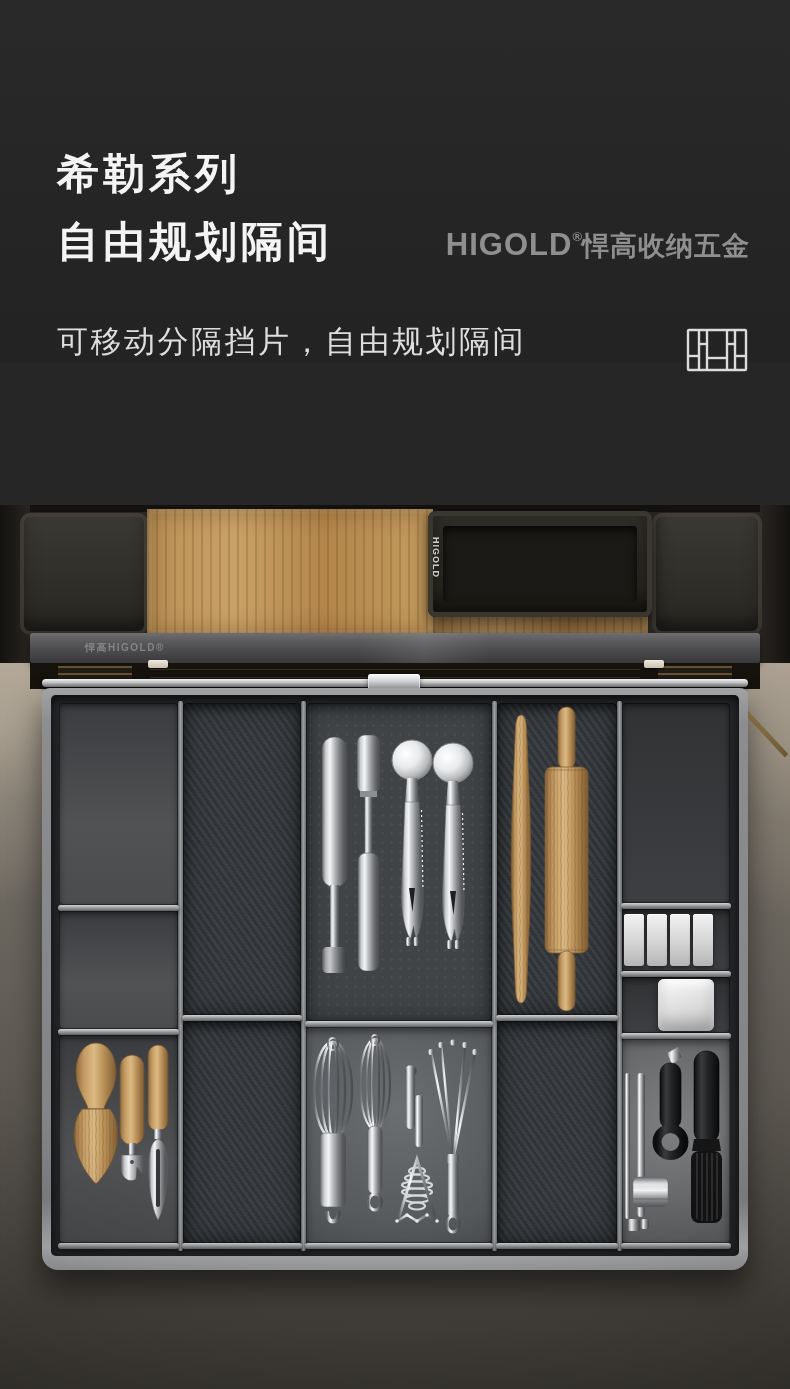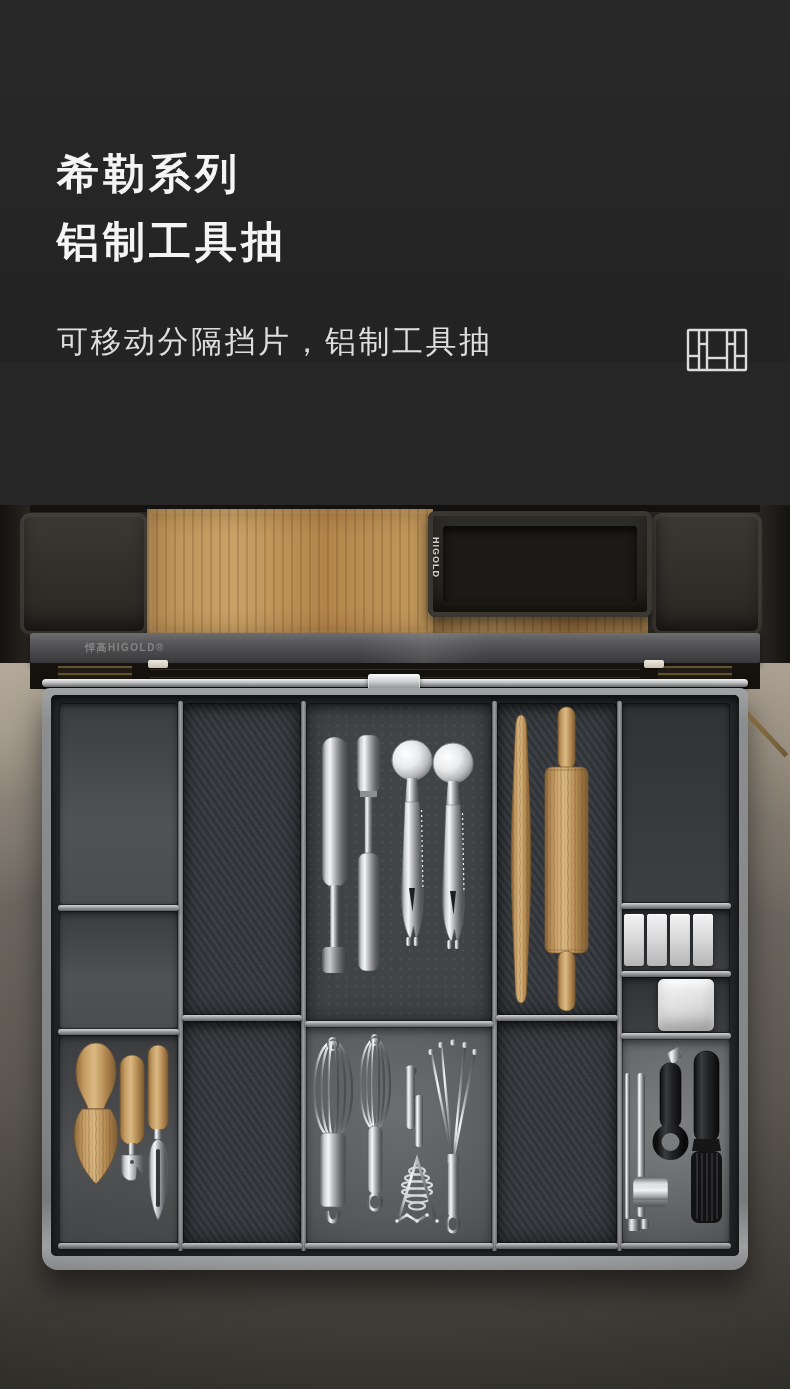--- a/index.html
+++ b/index.html
@@ -102,24 +102,27 @@
         background:radial-gradient(130% 95% at 50% 28%,rgba(0,0,0,0) 55%,rgba(0,0,0,.38) 100%);}
 </style>
 </head>
 <body>
 
 <div class="page">
 
   <header class="hero">
     <h1 class="hero-title" style="margin:0;">
       <span style="display:block;">希勒系列</span>
-      <span style="display:block;">铝制工具抽</span>
+      <span style="display:block;">自由规划隔间</span>
     </h1>
+    <div class="hero-brand">
+      <span class="bn">HIGOLD</span><span class="br">®</span><span class="bc">悍高收纳五金</span>
+    </div>
     <p class="hero-desc" style="margin:0;">
-      <span style="display:block;">可移动分隔挡片，铝制工具抽</span>
+      <span style="display:block;">可移动分隔挡片，自由规划隔间</span>
     </p>
     <svg class="hero-icon" width="62" height="44" viewBox="0 0 62 44">
       <g fill="none" stroke="#dcdcdc" stroke-width="2.4" stroke-linejoin="round">
         <rect x="2" y="2" width="58" height="40" rx="1"></rect>
         <line x1="13" y1="2" x2="13" y2="42"></line>
         <line x1="21" y1="2" x2="21" y2="42"></line>
         <line x1="41" y1="2" x2="41" y2="42"></line>
         <line x1="49" y1="2" x2="49" y2="42"></line>
         <line x1="2" y1="28" x2="13" y2="28"></line>
         <line x1="13" y1="16" x2="21" y2="16"></line>

